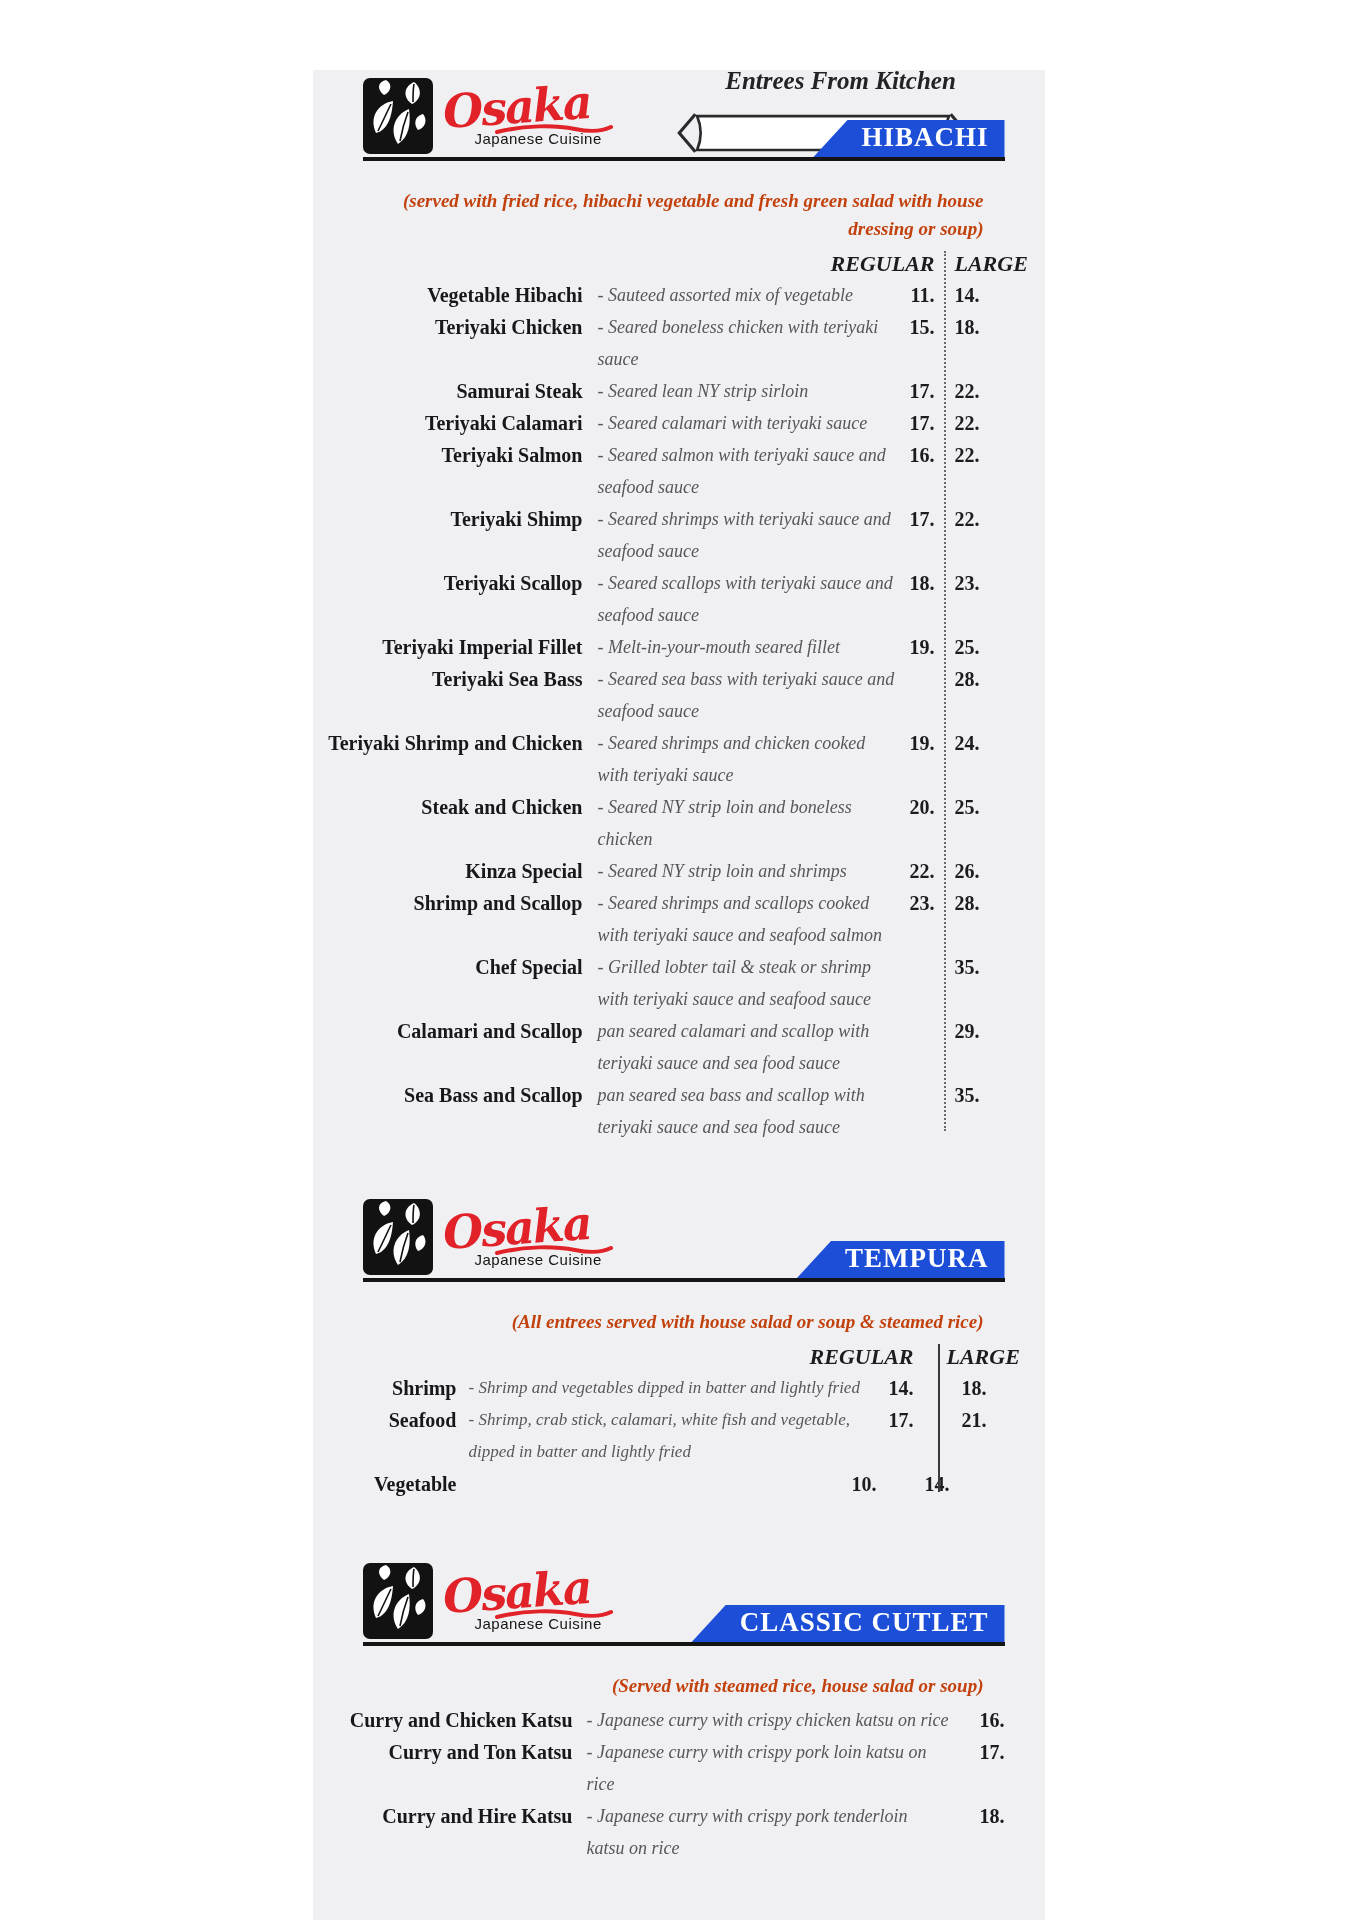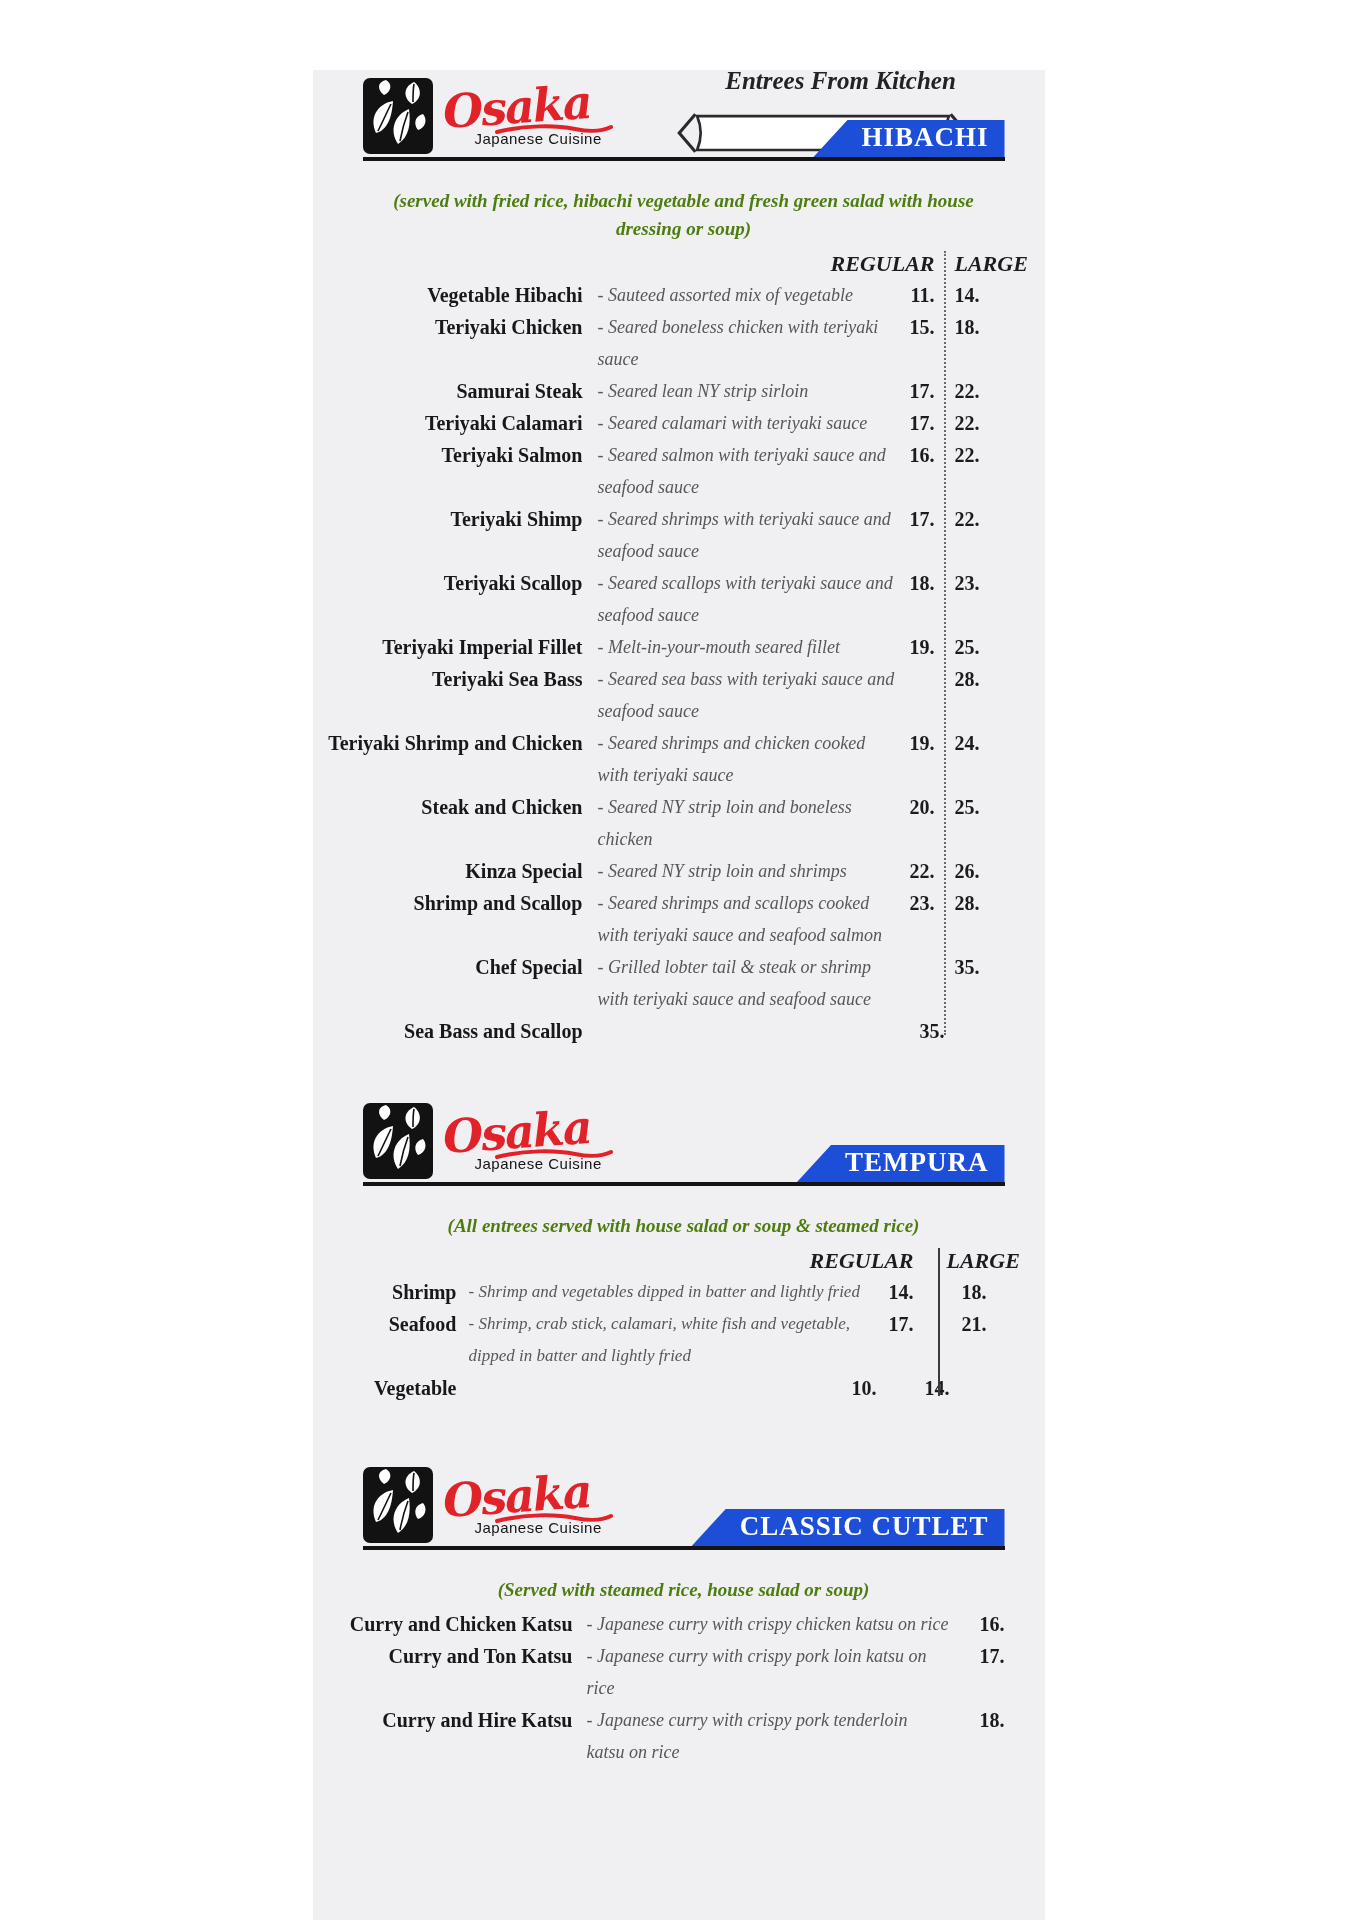--- a/index.html
+++ b/index.html
@@ -54,23 +54,23 @@
   .ribbon svg { position:absolute; inset:0; }
   .ribbon-label {
     position:absolute; inset:0;
     display:flex; align-items:center; justify-content:center;
     font-weight:bold; font-style:italic; font-size:25px; color:#232326;
     padding-bottom:2px;
   }
 
   
   .note {
-    text-align:center;
+    text-align:right;
     font-weight:bold; font-style:italic; font-size:19px;
-    line-height:28px; color:#4d7c0f;
+    line-height:28px; color:#c2410c;
     margin:26px auto 4px auto;
     max-width:600px;
   }
 
   
   .price-table { position:relative; }
   .price-head { position:relative; height:32px; }
   .price-head span {
     position:absolute; top:4px;
     font-weight:bold; font-style:italic; font-size:22px; color:#1c1c1e;
@@ -274,23 +274,30 @@
     <div class="i-large">28.</div>
   </div>
 
   <div class="item">
     <div class="i-name">Chef Special</div>
     <div class="i-desc">- Grilled lobter tail &amp; steak or shrimp with teriyaki sauce and seafood sauce</div>
     <div class="i-reg"></div>
     <div class="i-large">35.</div>
   </div>
 
+  <div class="item">
+    <div class="i-name">Calamari and Scallop</div>
+    <div class="i-desc">pan seared calamari and scallop with teriyaki sauce and sea food sauce</div>
+    <div class="i-reg"></div>
+    <div class="i-large">29.</div>
+  </div>
 
   <div class="item">
     <div class="i-name">Sea Bass and Scallop</div>
+    <div class="i-desc">pan seared sea bass and scallop with teriyaki sauce and sea food sauce</div>
     <div class="i-reg"></div>
     <div class="i-large">35.</div>
   </div>
 </div>
     </div>
   </section>
 
   <section class="sec-tempura">
     <div class="section-head">
       <div class="logo-block">

